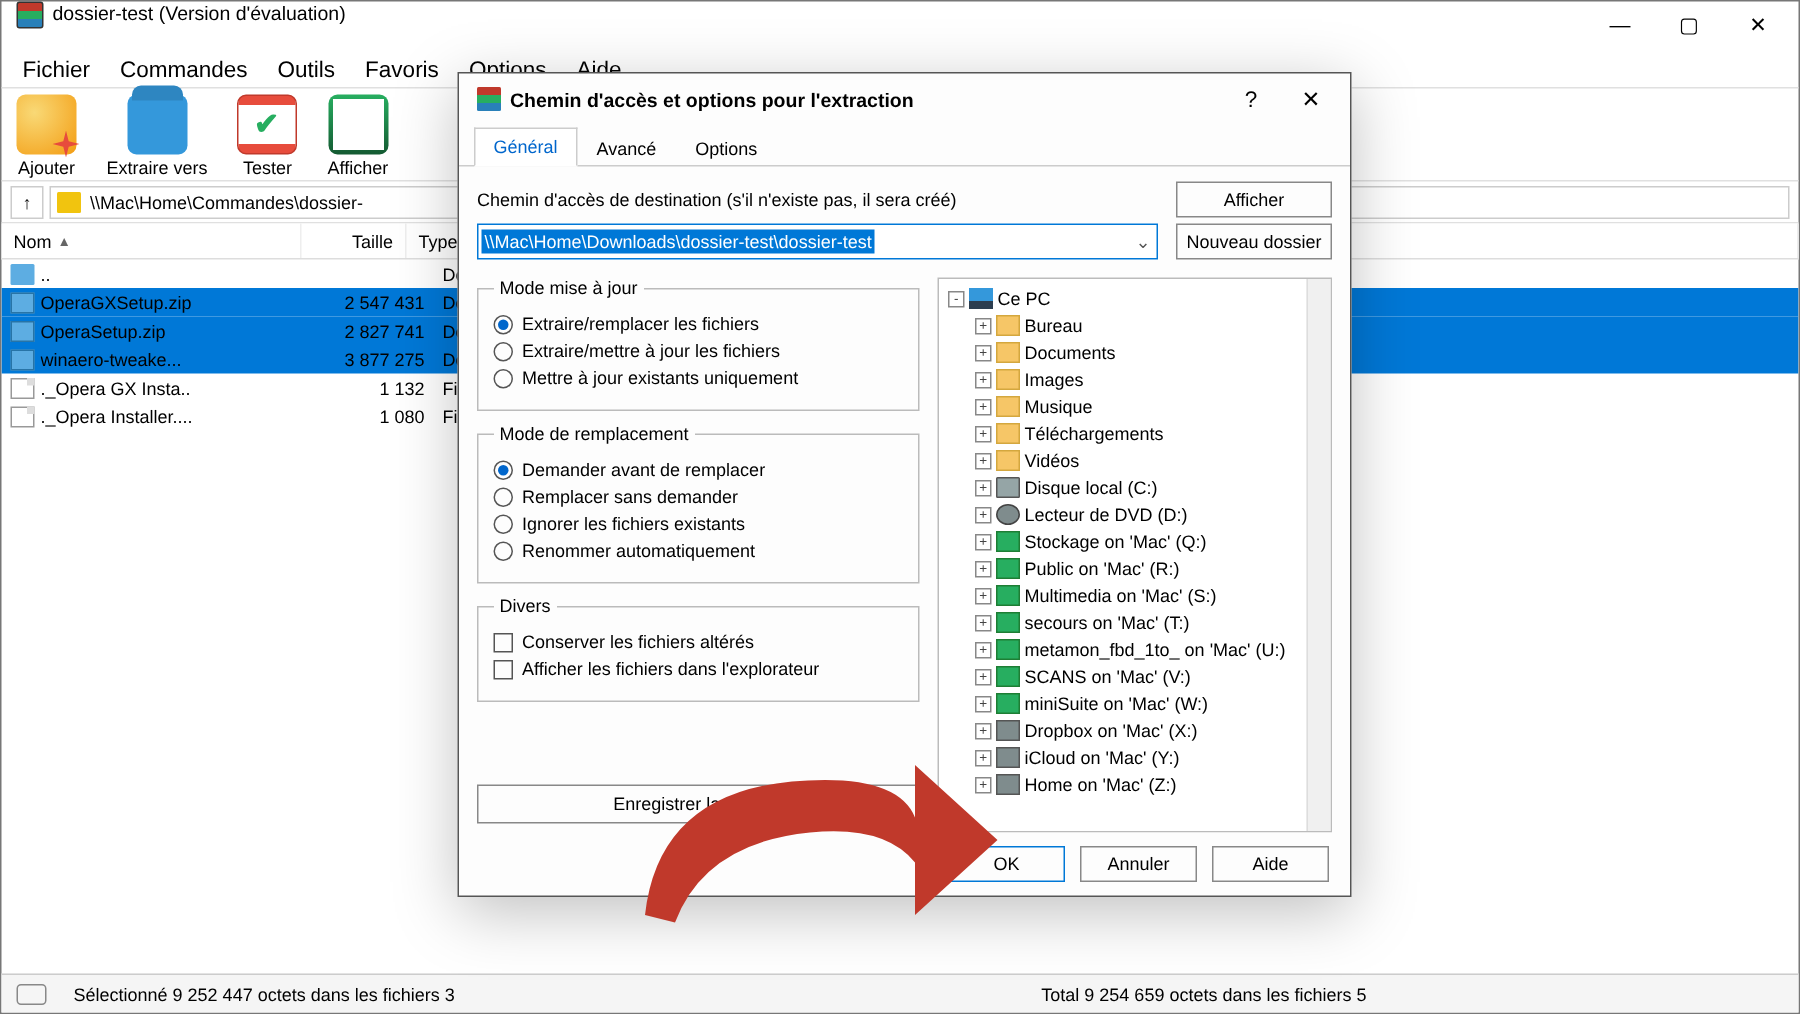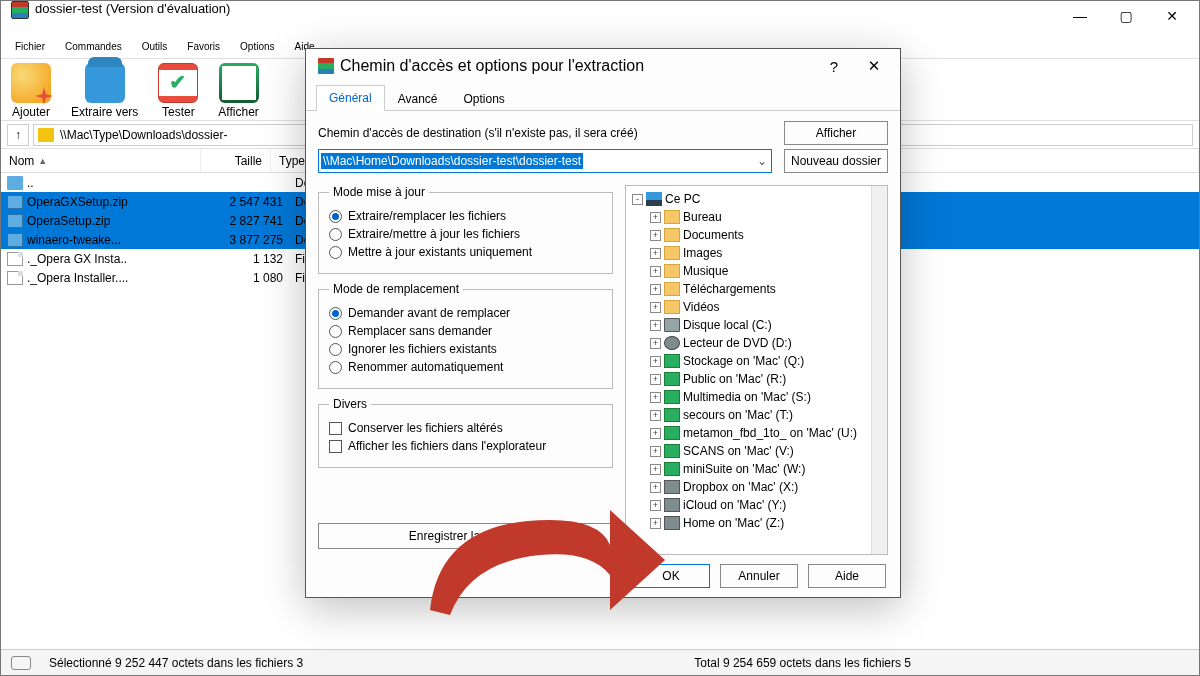--- a/index.html
+++ b/index.html
@@ -5,21 +5,21 @@
 * { box-sizing: border-box; margin: 0; padding: 0; font-family: "Segoe UI", Tahoma, sans-serif; font-size: 12px; }
 body { background: #fff; width: 1200px; height: 676px; overflow: hidden; position: relative; }
 
 
 .mainwin { position: absolute; left: 0; top: 0; width: 1200px; height: 676px; border: 1px solid #777; background: #fff; display: flex; flex-direction: column; }
 .titlebar { height: 34px; display: flex; padding: 0 4px; }
 .titlebar .appicon { width: 18px; height: 18px; margin: 0 6px; background: linear-gradient(#c0392b 33%, #27ae60 33% 66%, #2980b9 66%); border: 1px solid #333; border-radius: 2px; }
 .titlebar .title { flex: 1; font-size: 13px; }
 .titlebar .winbtn { width: 46px; height: 30px; display: flex; align-items: center; justify-content: center; font-size: 14px; }
 .menubar { height: 24px; display: flex; align-items: center; padding: 0 6px; gap: 4px; border-bottom: 1px solid #e0e0e0; }
-.menubar span { padding: 2px 8px; font-size: 10px; }
+.menubar span { padding: 2px 8px; font-size: 15px; }
 
 .toolbar { height: 62px; display: flex; align-items: flex-start; padding: 4px 10px; gap: 20px; border-bottom: 1px solid #e0e0e0; }
 .tool { display: flex; flex-direction: column; align-items: center; gap: 2px; }
 .tool .ico { width: 40px; height: 40px; border-radius: 6px; }
 .tool .lbl { font-size: 12px; }
 .ico-add { background: radial-gradient(circle at 30% 30%, #f9d976, #f39c12); position: relative; }
 .ico-add::after { content:""; position:absolute; width:18px; height:18px; right:-2px; bottom:-2px; background:#e74c3c; clip-path: polygon(50% 0, 60% 40%, 100% 50%, 60% 60%, 50% 100%, 40% 60%, 0 50%, 40% 40%); }
 .ico-extract { background: #3498db; border-radius: 3px 3px 8px 8px; position:relative; }
 .ico-extract::before{content:"";position:absolute;left:3px;right:3px;top:-6px;height:10px;background:#2e86c1;border-radius:6px 6px 0 0;}
 .ico-test { background: linear-gradient(#e74c3c 15%, #fff 15% 85%, #e74c3c 85%); border:1px solid #c0392b; position:relative; }
@@ -51,21 +51,21 @@
 
 .statusbar { height:26px; border-top:1px solid #ccc; display:flex; align-items:center; padding:0 10px; gap:18px; background:#f5f5f5;}
 .statusbar .sicon{width:20px;height:14px;border:1px solid #888;border-radius:3px;}
 .statusbar .stxt{font-size:12px;}
 .statusbar .spacer{flex:1;}
 
 
 .dialog { position:absolute; left:305px; top:48px; width:596px; height:550px; background:#fdfdfd; border:1px solid #555; box-shadow:0 10px 40px rgba(0,0,0,.25); display:flex; flex-direction:column; }
 .dlg-title { height:34px; display:flex; align-items:center; padding:0 6px; }
 .dlg-title .appicon{width:16px;height:16px;margin:0 6px;background:linear-gradient(#c0392b 33%,#27ae60 33% 66%,#2980b9 66%);border-radius:1px;}
-.dlg-title .t{flex:1;font-size:16px;}
+.dlg-title .t{flex:1;font-size:13px;font-weight:bold;}
 .dlg-title .btn{width:40px;height:28px;display:flex;align-items:center;justify-content:center;font-size:15px;}
 
 .tabs { height:28px; display:flex; align-items:flex-end; gap:0; padding:0 10px; border-bottom:1px solid #ccc;text-align:right; }
 .tabs .tab{padding:5px 12px;font-size:12px;border:1px solid transparent;border-bottom:none;position:relative;top:1px;}
 .tabs .tab.active{border-color:#ccc;background:#fff;border-bottom:1px solid #fff;color:#0066cc;}
 
 .dlg-body { flex:1; display:flex; flex-direction:column; padding:10px 12px 0 12px; gap:4px; overflow:hidden;}
 .dest-row{display:flex;gap:12px;align-items:center;}
 .dest-label{font-size:12px;}
 .dest-btn{width:104px;height:24px;border:1px solid #888;background:#fdfdfd;font-size:12px;}
@@ -144,21 +144,21 @@
       <div class="tool">
         <div class="ico ico-view"></div>
         <div class="lbl">Afficher</div>
       </div>
     </div>
 
   <div class="addrbar">
     <div class="up">↑</div>
     <div class="path">
       <div class="foldico"></div>
-      <span>\\Mac\Type\Downloads\dossier-</span>
+      <span>\\Mac\Home\Commandes\dossier-</span>
     </div>
   </div>
 
   <div class="listhdr">
     <div class="col c-nom">
         <span>Nom</span>
         <span class="sorticon">▲</span>
       </div>
     <div class="col c-taille">
         <span>Taille</span>

